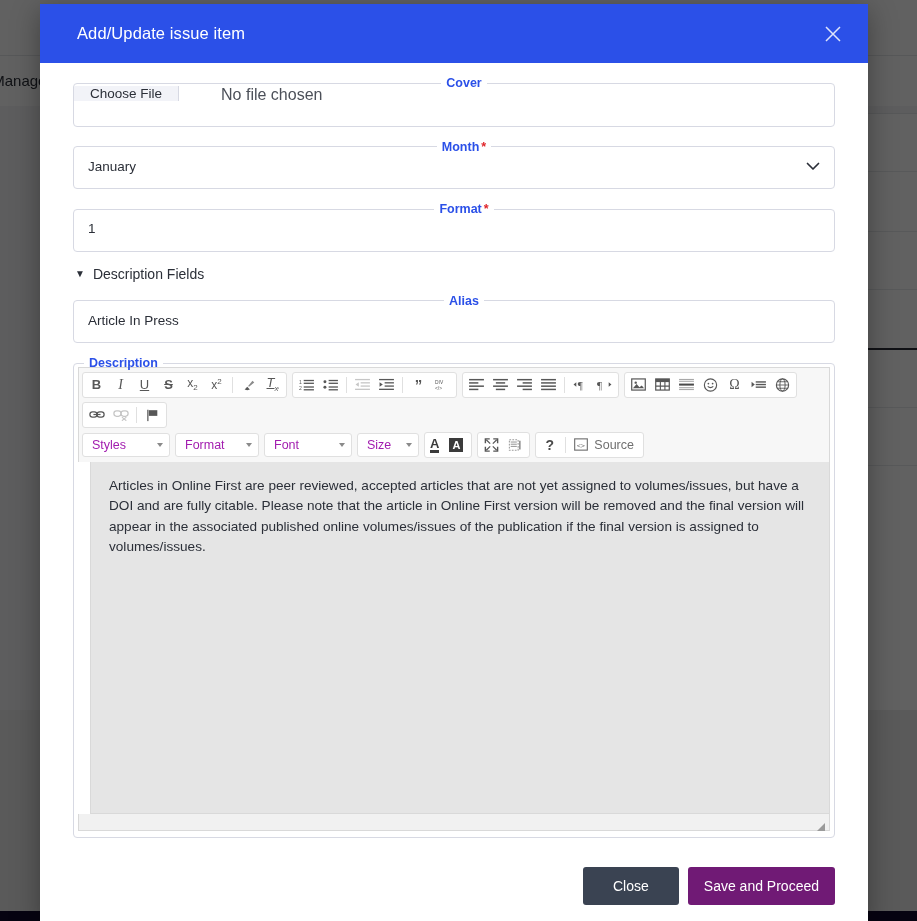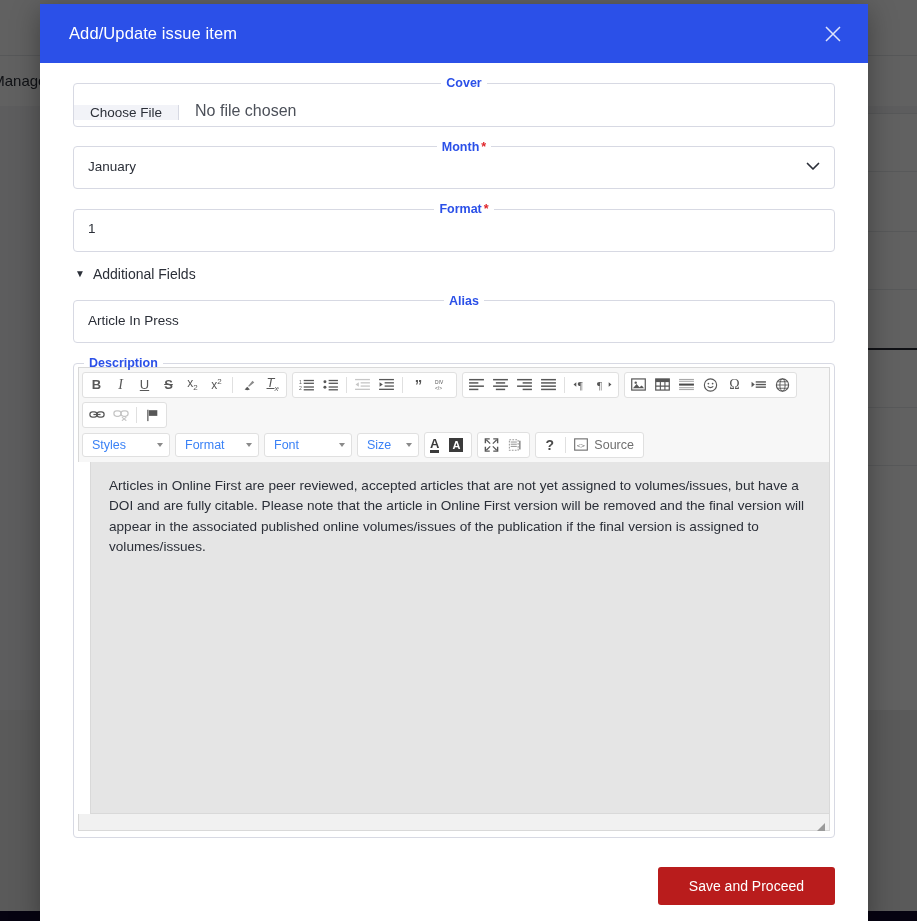--- a/index.html
+++ b/index.html
@@ -41,21 +41,21 @@
     position:absolute;
     left:40px; top:4px;
     width:828px; height:921px;
     background:#fff;
     box-shadow: 0 6px 26px rgba(0,0,0,.35);
     display:flex; flex-direction:column;
   }
   .modal-header {
     height:59px; background:#2b50e8; flex:0 0 59px;
     display:flex; align-items:center; justify-content:space-between;
-    padding:0 22px 0 29px;
+    padding:0 22px 0 37px;
   }
   .modal-title { color:#fff; font-size:16.5px; font-weight:400; letter-spacing:.1px; }
   .close-x {
     width:26px; height:26px; cursor:pointer; opacity:.85;
     display:flex; align-items:center; justify-content:center;
   }
   .close-x svg { display:block; }
 
   .modal-body {
     flex:1 1 auto; padding:14px 33px 0 33px; overflow:hidden;
@@ -68,21 +68,21 @@
     position:relative;
   }
   .fs > legend {
     margin-left:10px; padding:0 5px;
     font-size:12.5px; font-weight:700; color:#2b50e8;
     line-height:1;
     text-align:center;
   }
   .fs > legend .req { color:#e0262b; font-weight:700; margin-left:2px; }
 
-  .file-row { display:flex; align-items:flex-end; height:34px; margin:-4px 0 6px 0; }
+  .file-row { display:flex; align-items:flex-start; height:34px; margin:-4px 0 6px 0;gap:26px; }
   .file-btn {
     background:#f2f3f8; border-right:1px solid #d7d9e3;
     padding:0 16px; display:flex; align-items:center;
     font-size:13.5px; color:#2b2f38; cursor:pointer;
   }
   .file-name { padding:0 16px; display:flex; align-items:center; font-size:16px; color:#4c5059; }
 
   .field-val {
     height:34px; display:flex; align-items:center;
     padding:0 14px; font-size:13.5px; color:#2b2f38;
@@ -115,21 +115,21 @@
     width:23px; height:22px; display:flex; align-items:center; justify-content:center;
     cursor:pointer; border-radius:2px; color:#575757;
     font-size:12.5px; line-height:1;
   }
   .ck-btn.dim { color:#c0c0c0; cursor:default; }
   .ck-sep { width:1px; height:16px; background:#e0e0e0; margin:0 3px; }
 
   .ck-combo {
     background:#fff; border:1px solid #e0e0e0; border-radius:3px;
     height:24px; display:flex; align-items:center; justify-content:space-between;
-    padding:0 6px 0 9px; font-size:12.5px; color:#3b82f6; cursor:pointer; gap:2px;
+    padding:0 6px 0 9px; font-size:12.5px; color:#a21caf; cursor:pointer; gap:2px;
   }
   .ck-combo .tri { border-left:3.5px solid transparent; border-right:3.5px solid transparent; border-top:4.5px solid #8a8a8a; }
   .w-styles { width:88px; } .w-format { width:84px; } .w-font { width:88px; } .w-size { width:62px; }
 
   .color-btn { display:flex; align-items:center; gap:3px; padding:0 3px; cursor:pointer; height:22px; }
   .src-btn { display:flex; align-items:center; gap:6px; padding:0 7px 0 4px; height:22px; cursor:pointer; font-size:12.5px; color:#6f6f6f; }
 
   .ck-content {
     background:#e5e5e5; border:1px solid #d9d9d9; border-top:none;
     height:352px; padding:14px 18px; overflow:hidden;margin-left:12px;
@@ -142,21 +142,21 @@
   }
   .resize-grip { position:absolute; right:3px; bottom:2px; width:10px; height:10px; cursor:nwse-resize; }
 
   
   .modal-footer {
     flex:0 0 auto; padding:16px 33px 20px 33px;
     display:flex; justify-content:flex-end; gap:9px; background:#fff;
   }
   .btn { border:none; border-radius:3px; font-size:14px; cursor:pointer; font-family:inherit; }
   .btn-close { background:#3a4352; color:#fff; padding:11px 30px; }
-  .btn-save  { background:#b91c1c; color:#fff; padding:11px 31px; }
+  .btn-save  { background:#701a75; color:#fff; padding:11px 16px; }
 </style>
 </head>
 <body>
 
 <div class="bg-page">
   <div class="bg-topbar"></div>
   <div class="bg-header"></div>
   <div class="bg-header-title">Volume Management</div>
   <div class="bg-card">
     <div class="bg-row"></div>
@@ -208,21 +208,21 @@
       </div>
     </fieldset>
 
     <fieldset class="fs">
       <legend><span>Format</span><span class="req">*</span></legend>
       <div class="field-val">1</div>
     </fieldset>
 
     <div class="addl">
       <span class="caret">▼</span>
-      <span>Additional Fields</span>
+      <span>Description Fields</span>
     </div>
 
     <fieldset class="fs">
       <legend>Alias</legend>
       <div class="field-val">Article In Press</div>
     </fieldset>
 
     <fieldset class="fs-editor">
       <legend>Description</legend>
 
@@ -516,16 +516,17 @@
                 <path d="M9 1 L9 9 L1 9 Z" fill="#9a9a9a"></path>
               </svg>
           </span>
         </div>
       </div>
     </fieldset>
 
   </div>
 
   <div class="modal-footer">
+    <button class="btn btn-close">Close</button>
     <button class="btn btn-save">Save and Proceed</button>
   </div>
 
 </div>
 
 </body></html>

